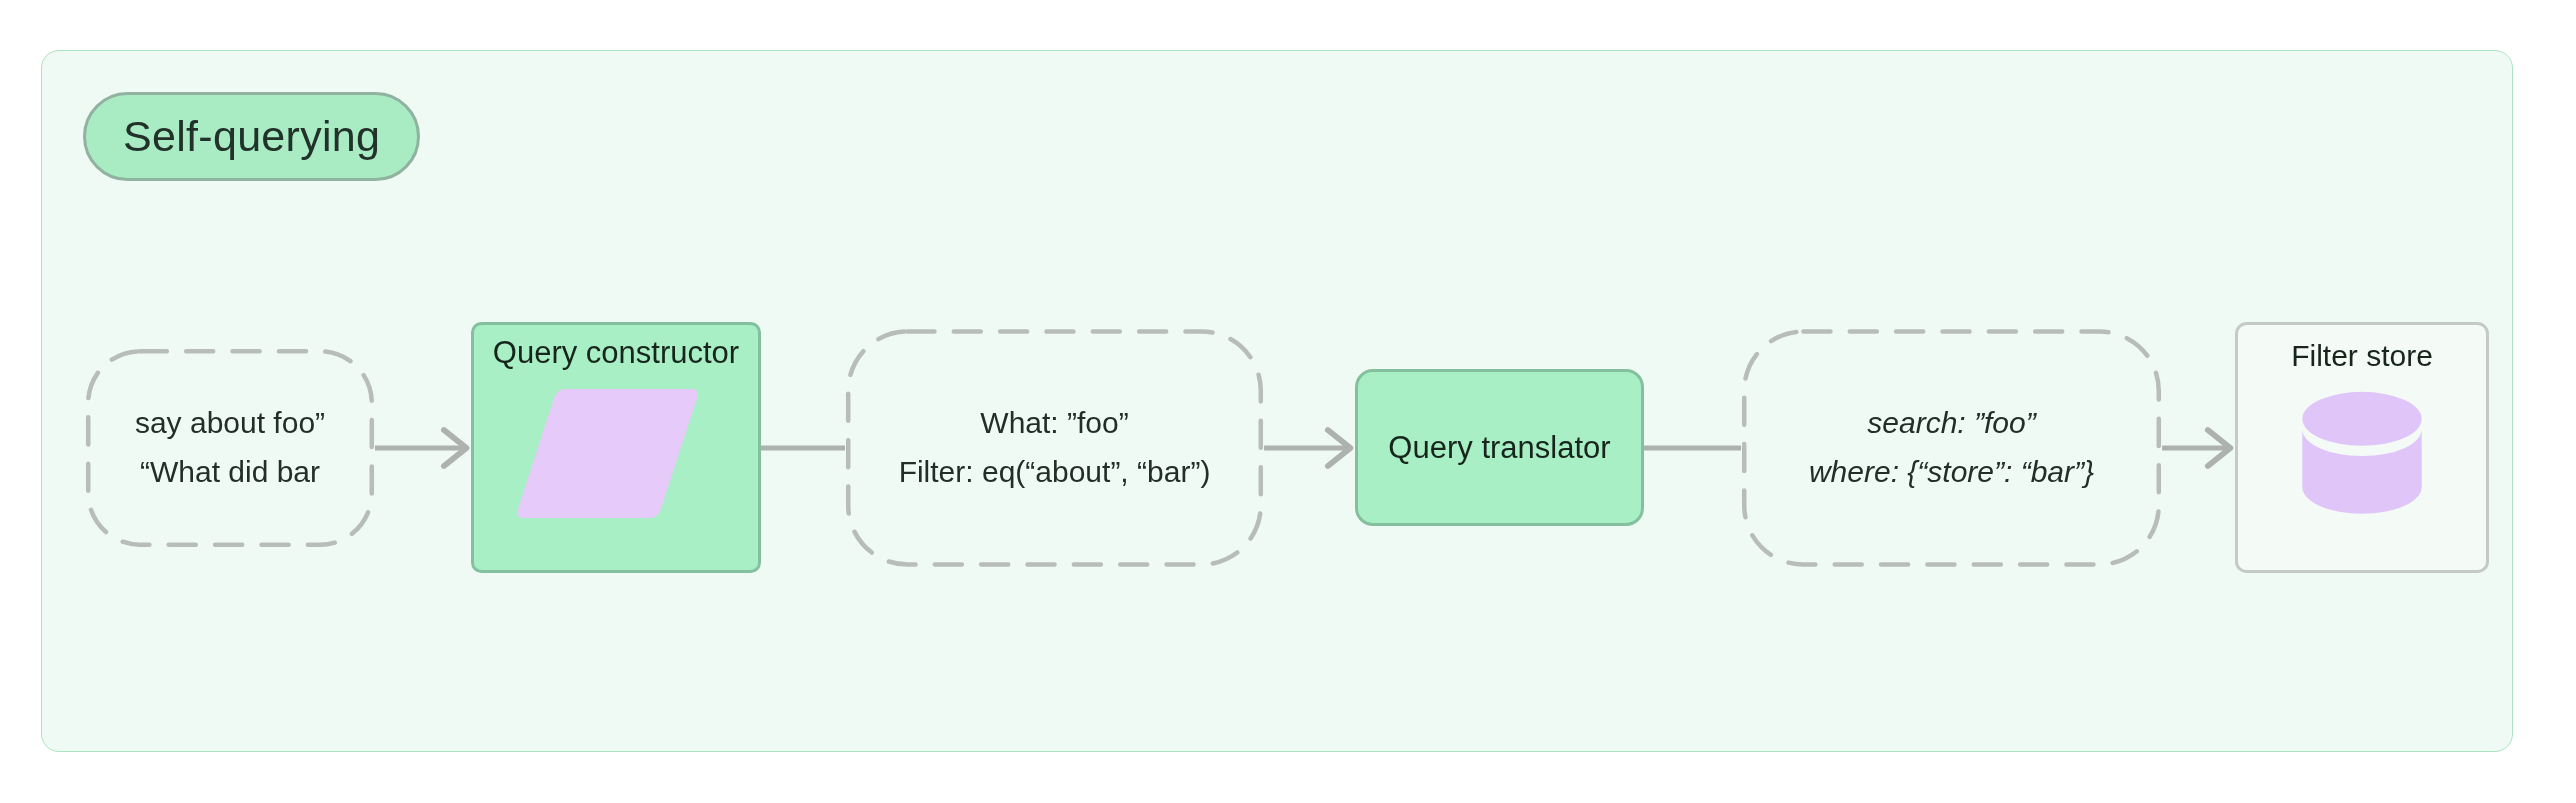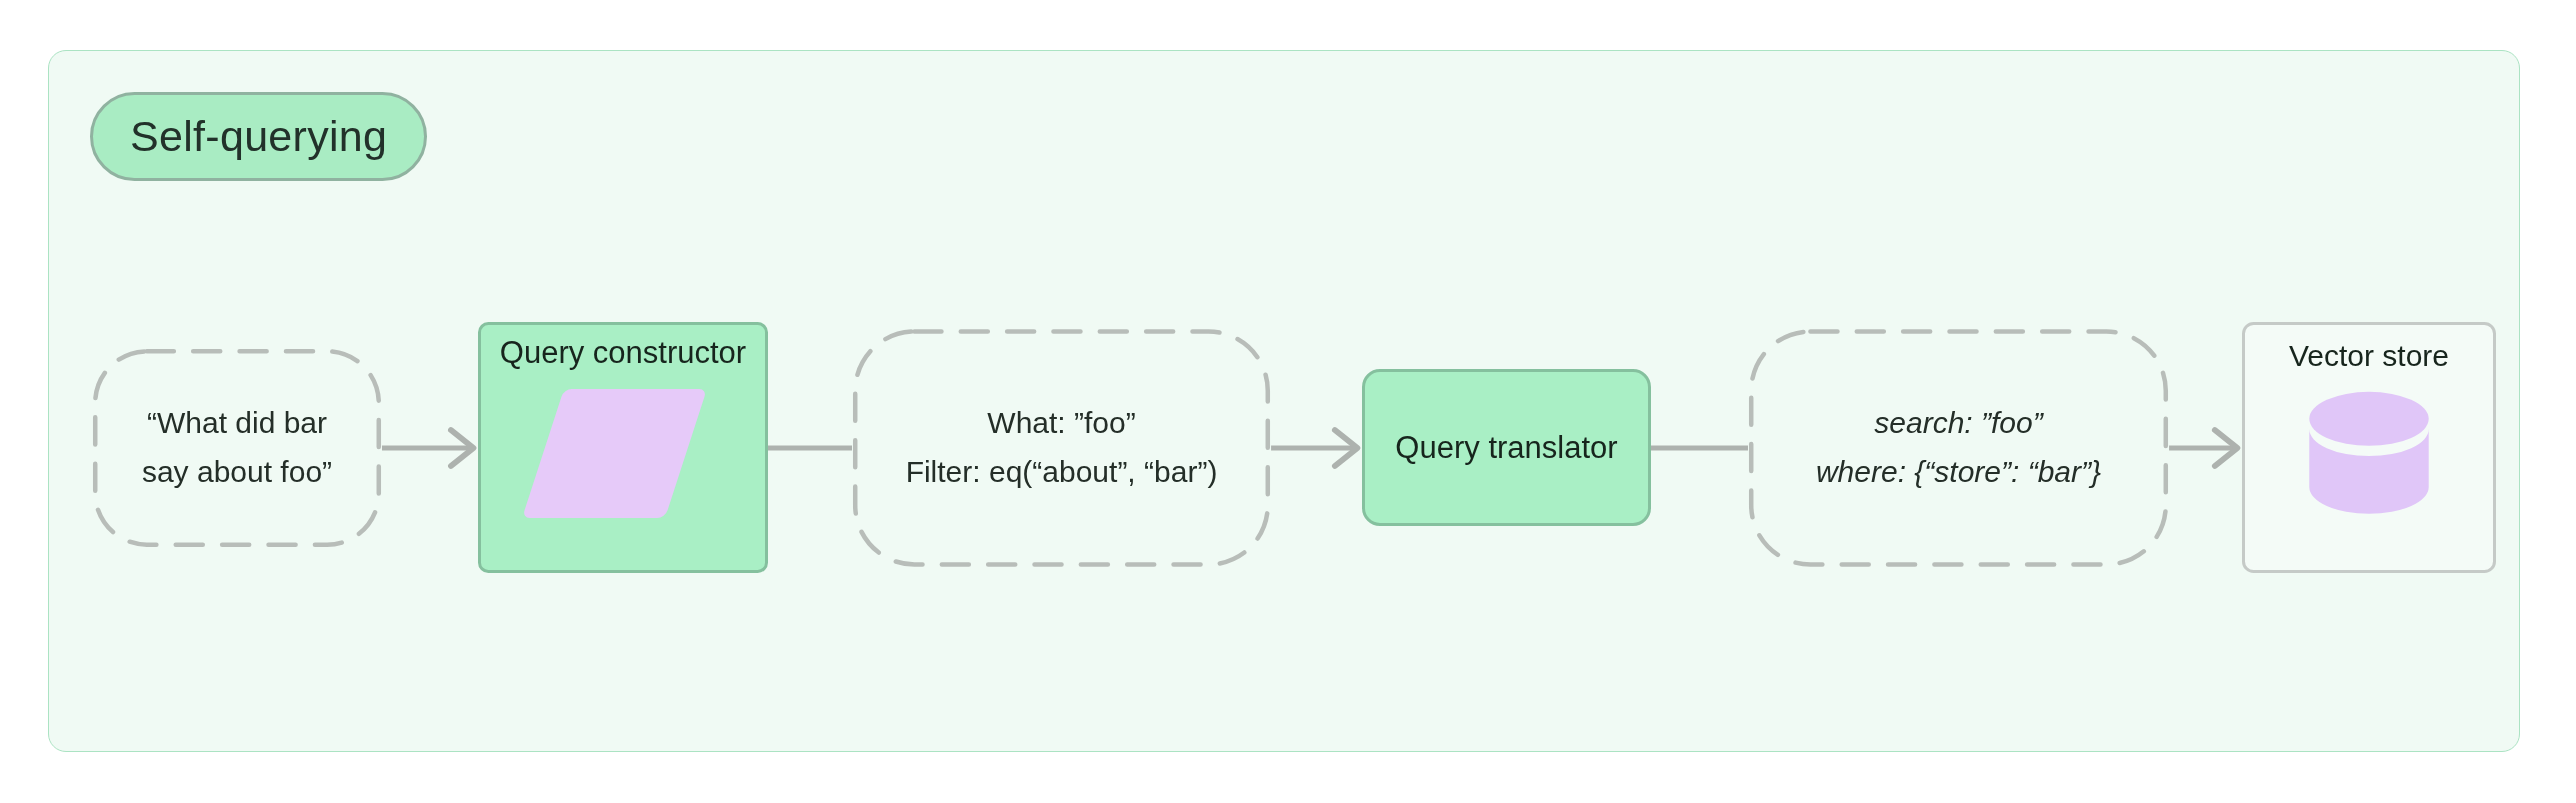--- a/index.html
+++ b/index.html
@@ -1,21 +1,21 @@
 <!DOCTYPE html>
 <html style="font-size:10.3px"><head>
 <meta charset="utf-8">
 <style>
   html,body{margin:0;padding:0;background:#ffffff;}
   .stage{
     position:relative;width:2576px;height:804px;background:#ffffff;
     font-family:"Liberation Sans","DejaVu Sans",sans-serif;color:#1b2420;overflow:hidden;
   }
   .panel{
-    position:absolute;left:48px;top:50px;width:2472px;height:702px;box-sizing:border-box;
+    position:absolute;left:41px;top:50px;width:2472px;height:702px;box-sizing:border-box;
     background:#f0faf4;border:1.9px solid #abe3c3;border-radius:18px;
   }
   .badge{
     position:absolute;left:41px;top:41px;height:89px;box-sizing:border-box;
     background:#a9ecc3;border:3.9px solid #90b2a0;border-radius:46px;
     display:flex;align-items:center;padding:0 37px;
     font-size:43px;font-weight:500;color:#22312a;letter-spacing:0.3px;
   }
   .flow{
     position:absolute;left:43px;top:271px;height:251px;
@@ -58,22 +58,22 @@
     <div class="badge">
       <span>Self-querying</span>
     </div>
 
     <div class="flow">
 
       <div class="dashed-node" style="width:290px;height:200px;">
         <svg class="border-svg" width="290" height="200" viewBox="0 0 450 310">
           <rect x="5" y="5" width="440" height="300" rx="80" fill="none" stroke="#b8bdb9" stroke-width="7" stroke-dasharray="42 30" stroke-linecap="round"></rect>
         </svg>
+        <span>say about foo”</span>
         <span>“What did bar</span>
-        <span>say about foo”</span>
       </div>
 
       <svg class="conn" width="96" height="58" viewBox="0 0 149 90">
         <line x1="0" y1="45" x2="139" y2="45" stroke="#adb2ae" stroke-width="8"></line>
         <polyline points="107,17 142,45 107,73" fill="none" stroke="#adb2ae" stroke-width="9" stroke-linecap="round" stroke-linejoin="round"></polyline>
       </svg>
 
       <div class="green-box qc">
         <span class="box-label">Query constructor</span>
         <div class="para"></div>
@@ -111,21 +111,21 @@
         <span>search: ”foo”</span>
         <span>where: {“store”: “bar”}</span>
       </div>
 
       <svg class="conn" width="73" height="58" viewBox="0 0 113 90">
         <line x1="0" y1="45" x2="103" y2="45" stroke="#adb2ae" stroke-width="8"></line>
         <polyline points="71,17 106,45 71,73" fill="none" stroke="#adb2ae" stroke-width="9" stroke-linecap="round" stroke-linejoin="round"></polyline>
       </svg>
 
       <div class="vs">
-        <span class="box-label" style="font-size:30px;">Vector store</span>
+        <span class="box-label" style="font-size:30px;">Filter store</span>
         <svg width="122" height="129" viewBox="0 0 190 196" style="margin-top:15.5px;">
           <ellipse cx="95" cy="44" rx="93" ry="42" fill="#e0c6f8"></ellipse>
           <path d="M2,60 L2,150 A93,42 0 0 0 188,150 L188,60 A93,42 0 0 1 2,60 Z" fill="#e0c6f8"></path>
         </svg>
       </div>
 
     </div>
   </div>
 </div>
 

